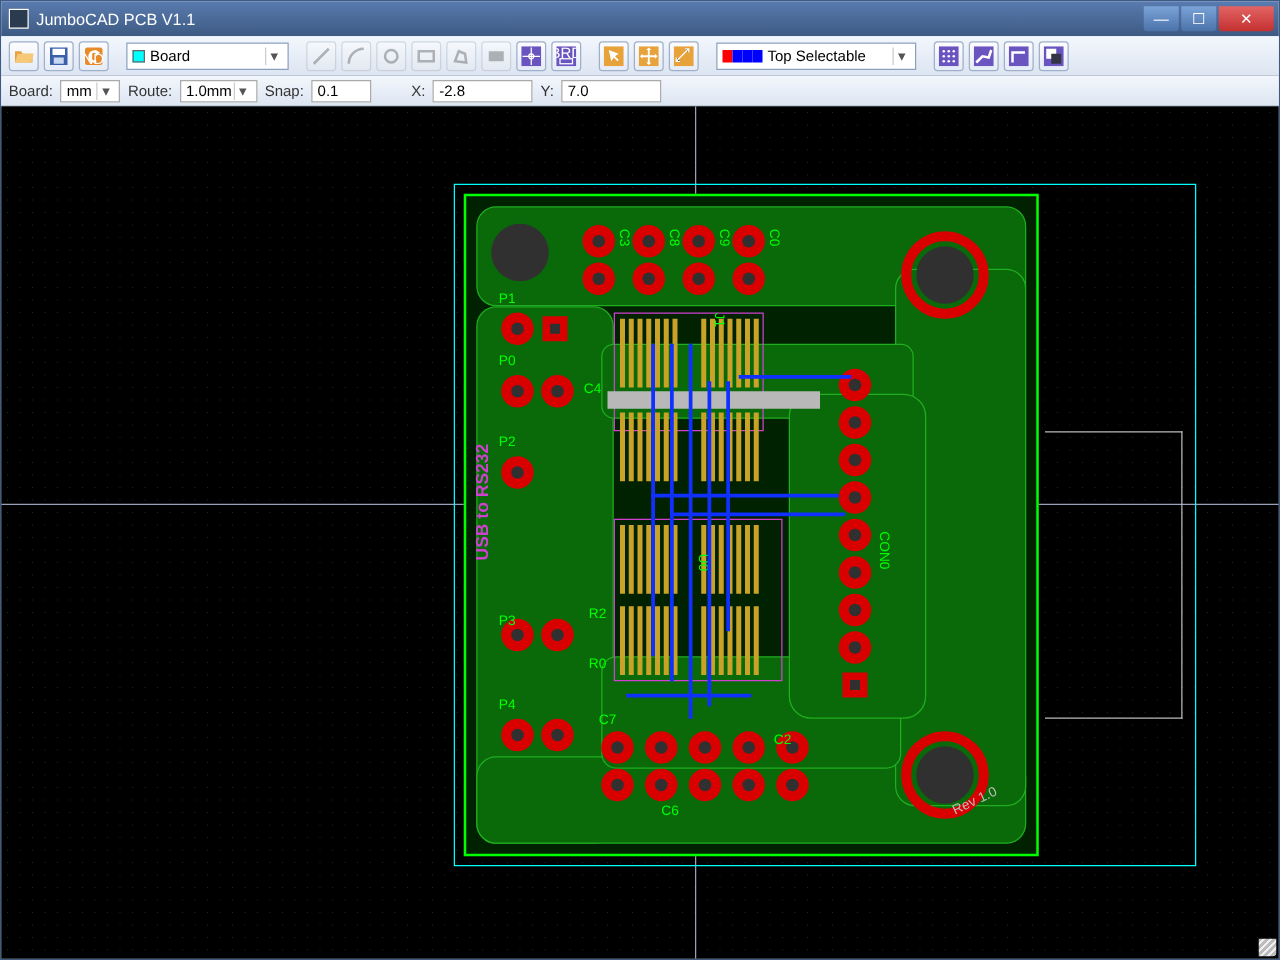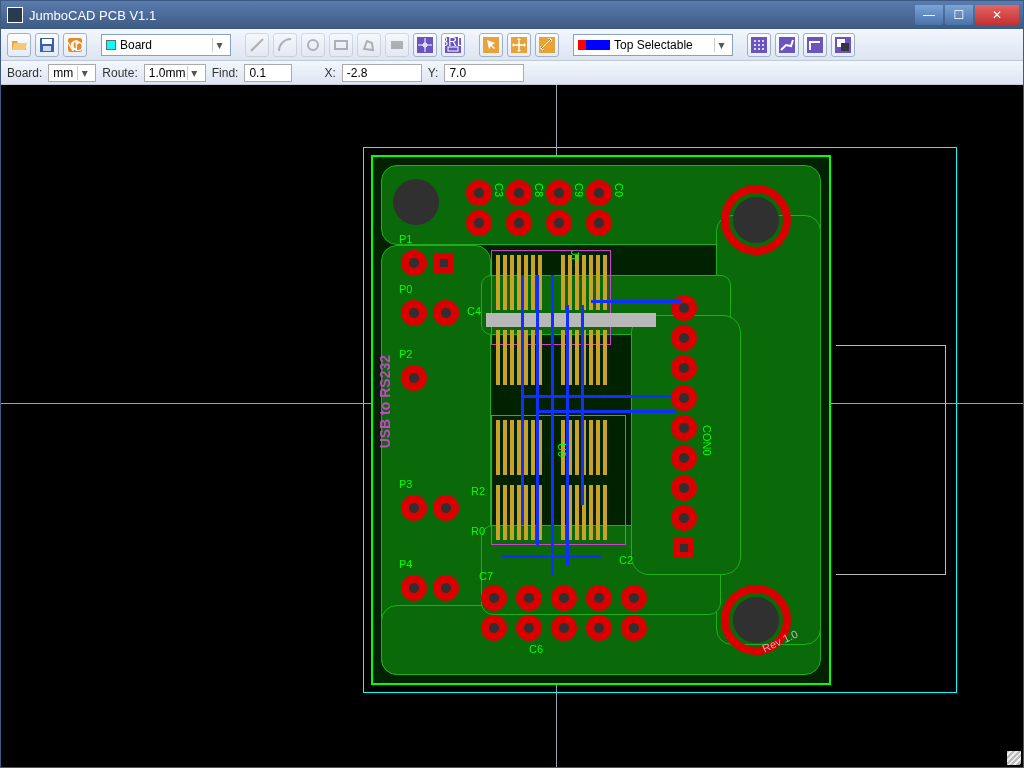--- a/index.html
+++ b/index.html
@@ -232,21 +232,21 @@
         <span>mm</span>
         <span style="flex:1"></span>
         <span class="dd-arrow">▾</span>
       </div>
     <span class="field-label">Route:</span>
     <div class="field-box" style="min-width:62px">
         <span>1.0mm</span>
         <span style="flex:1"></span>
         <span class="dd-arrow">▾</span>
       </div>
-    <span class="field-label">Find:</span>
+    <span class="field-label">Snap:</span>
     <div class="field-box">
         <span>0.1</span>
       </div>
     <span style="width:20px"></span>
     <span class="field-label">X:</span>
     <div class="field-box" style="min-width:80px">
         <span>-2.8</span>
       </div>
     <span class="field-label">Y:</span>
     <div class="field-box" style="min-width:80px">
@@ -285,21 +285,21 @@
       <div class="pad-red" style="left:30px; top:145px"></div>
       <div class="pad-red" style="left:62px; top:145px"></div>
       <div class="label-green" style="left:28px; top:128px">P0</div>
       <div class="label-green" style="left:96px; top:150px">C4</div>
 
       <div class="pad-red" style="left:30px; top:210px"></div>
       <div class="label-green" style="left:28px; top:193px">P2</div>
 
       <div class="pad-red" style="left:30px; top:340px"></div>
       <div class="pad-red" style="left:62px; top:340px"></div>
-      <div class="label-green" style="left:28px; top:323px">P3</div>
+      <div class="label-green" style="left:28px; top:336px">P3</div>
 
       <div class="pad-red" style="left:30px; top:420px"></div>
       <div class="pad-red" style="left:62px; top:420px"></div>
       <div class="label-green" style="left:28px; top:403px">P4</div>
 
       <div class="pad-red" style="left:95px; top:25px"></div>
       <div class="pad-red" style="left:95px; top:55px"></div>
       <div class="label-green" style="left:122px; top:28px; writing-mode:vertical-rl">C3</div>
       <div class="pad-red" style="left:135px; top:25px"></div>
       <div class="pad-red" style="left:135px; top:55px"></div>
@@ -316,21 +316,21 @@
       <div class="label-green" style="left:108px; top:415px">C7</div>
       <div class="pad-red" style="left:145px; top:430px"></div>
       <div class="pad-red" style="left:145px; top:460px"></div>
       <div class="pad-red" style="left:180px; top:430px"></div>
       <div class="pad-red" style="left:180px; top:460px"></div>
       <div class="label-green" style="left:158px; top:488px">C6</div>
       <div class="pad-red" style="left:215px; top:430px"></div>
       <div class="pad-red" style="left:215px; top:460px"></div>
       <div class="pad-red" style="left:250px; top:430px"></div>
       <div class="pad-red" style="left:250px; top:460px"></div>
-      <div class="label-green" style="left:248px; top:399px">C2</div>
+      <div class="label-green" style="left:248px; top:431px">C2</div>
 
       <div class="pad-red" style="left:300px; top:140px"></div>
       <div class="pad-red" style="left:300px; top:170px"></div>
       <div class="pad-red" style="left:300px; top:200px"></div>
       <div class="pad-red" style="left:300px; top:230px"></div>
       <div class="pad-red" style="left:300px; top:260px"></div>
       <div class="pad-red" style="left:300px; top:290px"></div>
       <div class="pad-red" style="left:300px; top:320px"></div>
       <div class="pad-red" style="left:300px; top:350px"></div>
       <div class="sq-pad" style="left:303px; top:383px"></div>

